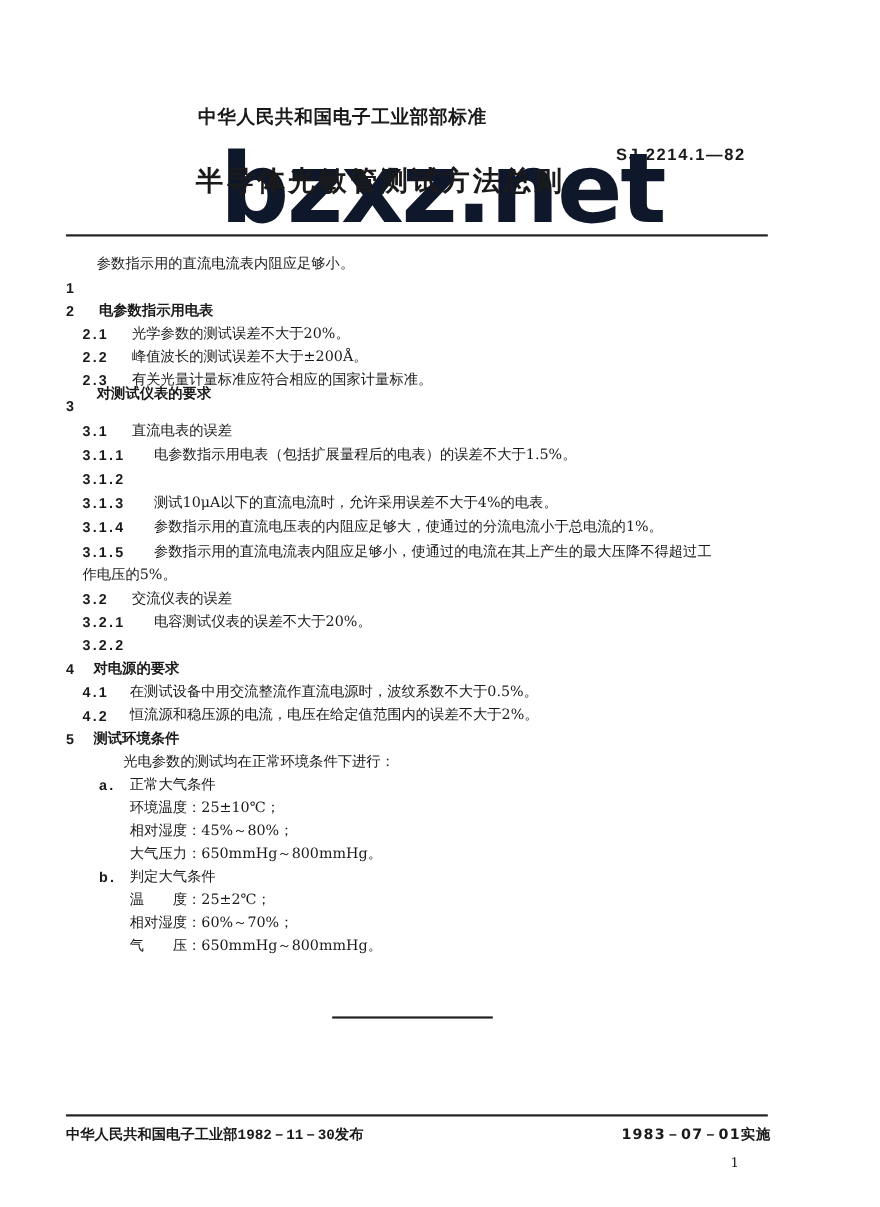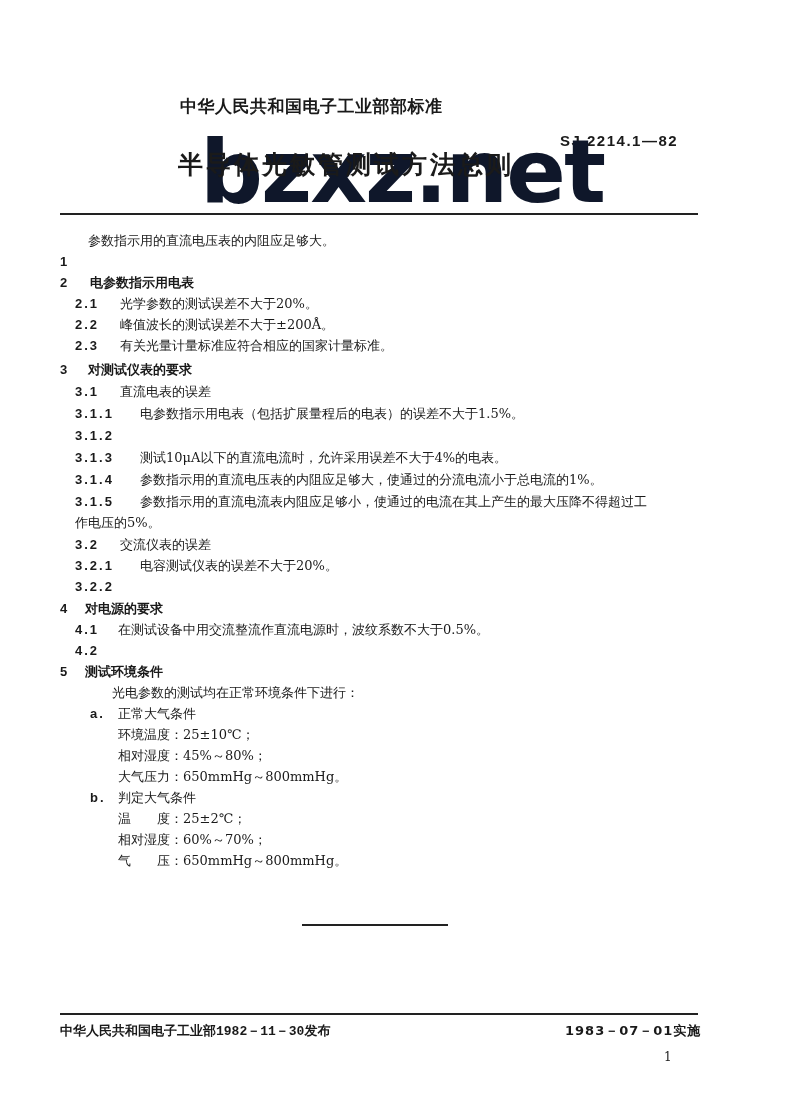--- a/index.html
+++ b/index.html
@@ -24,32 +24,32 @@
 </head>
 <body>
 
 <div class="abs watermark">bzxz.net</div>
 <div class="abs header-org">中华人民共和国电子工业部部标准</div>
 <div class="abs std-code">SJ 2214.1—82</div>
 <div class="abs doc-title">半导体光敏管测试方法总则</div>
 <div class="abs rule-top"></div>
 
 <div id="body-lines">
-  <div class="line" style="left:88px; top:231px;">参数指示用的直流电压表的内阻应足够大。</div>
+  <div class="line" style="left:88px; top:231px;">参数指示用的直流电流表内阻应足够小。</div>
 <div class="line num" style="left: 60px; top: 252px;">1</div>
     <div class="line num" style="left: 60px; top: 273px;">2</div>
     <div class="line bold" style="left: 90px; top: 273px;">电参数指示用电表</div>
     <div class="line num" style="left: 75px; top: 294px;">2.1</div>
     <div class="line" style="left: 120px; top: 294px;">光学参数的测试误差不大于20%。</div>
     <div class="line num" style="left: 75px; top: 315px;">2.2</div>
     <div class="line" style="left: 120px; top: 315px;">峰值波长的测试误差不大于±200Å。</div>
     <div class="line num" style="left: 75px; top: 336px;">2.3</div>
     <div class="line" style="left: 120px; top: 336px;">有关光量计量标准应符合相应的国家计量标准。</div>
     <div class="line num" style="left: 60px; top: 360px;">3</div>
-    <div class="line bold" style="left: 88px; top: 360px; font-family: Liberation Serif, serif;">对测试仪表的要求</div>
+    <div class="line bold" style="left: 88px; top: 348px; font-family: Liberation Serif, serif;">对测试仪表的要求</div>
     <div class="line num" style="left: 75px; top: 382px;">3.1</div>
     <div class="line" style="left: 120px; top: 382px;">直流电表的误差</div>
     <div class="line num" style="left: 75px; top: 404px;">3.1.1</div>
     <div class="line" style="left: 140px; top: 404px;">电参数指示用电表（包括扩展量程后的电表）的误差不大于1.5%。</div>
     <div class="line num" style="left: 75px; top: 426px;">3.1.2</div>
     <div class="line num" style="left: 75px; top: 448px;">3.1.3</div>
     <div class="line" style="left: 140px; top: 448px;">测试10μA以下的直流电流时，允许采用误差不大于4%的电表。</div>
     <div class="line num" style="left: 75px; top: 470px;">3.1.4</div>
     <div class="line" style="left: 140px; top: 470px;">参数指示用的直流电压表的内阻应足够大，使通过的分流电流小于总电流的1%。</div>
     <div class="line num" style="left: 75px; top: 492px;">3.1.5</div>
@@ -58,20 +58,21 @@
     <div class="line num" style="left: 75px; top: 535px;">3.2</div>
     <div class="line" style="left: 120px; top: 535px;">交流仪表的误差</div>
     <div class="line num" style="left: 75px; top: 556px;">3.2.1</div>
     <div class="line" style="left: 140px; top: 556px;">电容测试仪表的误差不大于20%。</div>
     <div class="line num" style="left: 75px; top: 577px;">3.2.2</div>
     <div class="line num" style="left: 60px; top: 599px;">4</div>
     <div class="line bold" style="left: 85px; top: 599px;">对电源的要求</div>
     <div class="line num" style="left: 75px; top: 620px;">4.1</div>
     <div class="line" style="left: 118px; top: 620px;">在测试设备中用交流整流作直流电源时，波纹系数不大于0.5%。</div>
     <div class="line num" style="left: 75px; top: 641px;">4.2</div>
+    <div class="line" style="left: 118px; top: 641px;">恒流源和稳压源的电流，电压在给定值范围内的误差不大于2%。</div>
     <div class="line num" style="left: 60px; top: 662px;">5</div>
     <div class="line bold" style="left: 85px; top: 662px;">测试环境条件</div>
     <div class="line" style="left: 88px; top: 683px; margin-left: 24px;">光电参数的测试均在正常环境条件下进行：</div>
     <div class="line num" style="left: 90px; top: 704px;">a.</div>
     <div class="line" style="left: 118px; top: 704px;">正常大气条件</div>
     <div class="line" style="left: 118px; top: 725px;">环境温度：25±10℃；</div>
     <div class="line" style="left: 118px; top: 746px;">相对湿度：45%～80%；</div>
     <div class="line" style="left: 118px; top: 767px;">大气压力：650mmHg～800mmHg。</div>
     <div class="line num" style="left: 90px; top: 788px;">b.</div>
     <div class="line" style="left: 118px; top: 788px;">判定大气条件</div>

